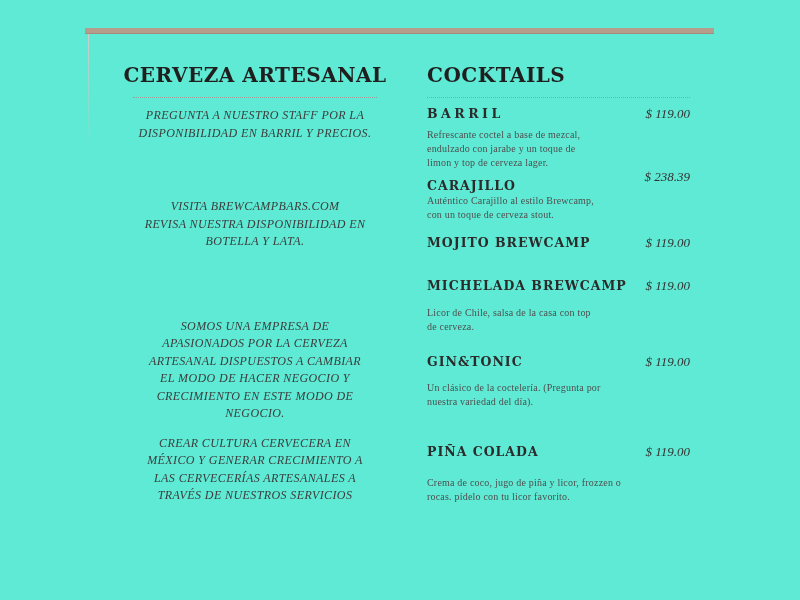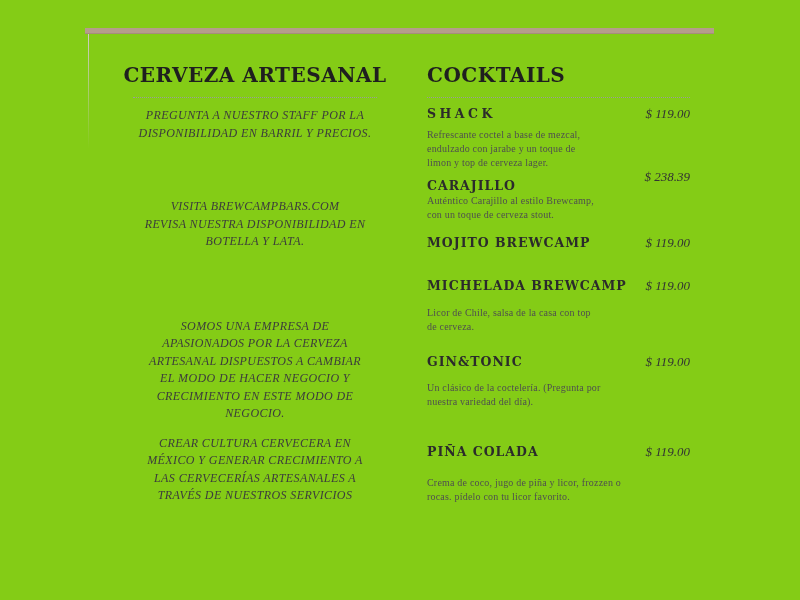--- a/index.html
+++ b/index.html
@@ -1,19 +1,19 @@
 <!DOCTYPE html>
 <html><head>
 <meta charset="utf-8">
 <style>
   html,body{margin:0;padding:0;background:#ffffff;}
   .page{
     position:relative;
     width:800px;height:600px;
-    background:#84cc16;
+    background:#5eead4;
     overflow:hidden;
     font-family:"DejaVu Serif", serif;
   }
   .top-bar{
     position:absolute;
     left:85px;top:28px;
     width:629px;height:5px;
     background:#b59d8b;
     border-bottom:1px solid #a68d7b;
   }
@@ -146,21 +146,21 @@
 LAS CERVECERÍAS ARTESANALES A
 TRAVÉS DE NUESTROS SERVICIOS</p>
   </section>
 
   <section class="col-right">
     <h1>COCKTAILS</h1>
     <div class="sep sep-right"></div>
 
     <div class="item item-1">
       <div class="row">
-        <span class="name">SHACK</span>
+        <span class="name">BARRIL</span>
         <span class="price">$ 119.00</span>
       </div>
       <p class="desc">Refrescante coctel a base de mezcal,
 endulzado con jarabe y un toque de
 limon y top de cerveza lager.</p>
     </div>
 
     <div class="item item-2">
       <div class="row">
         <span class="name">CARAJILLO</span>

